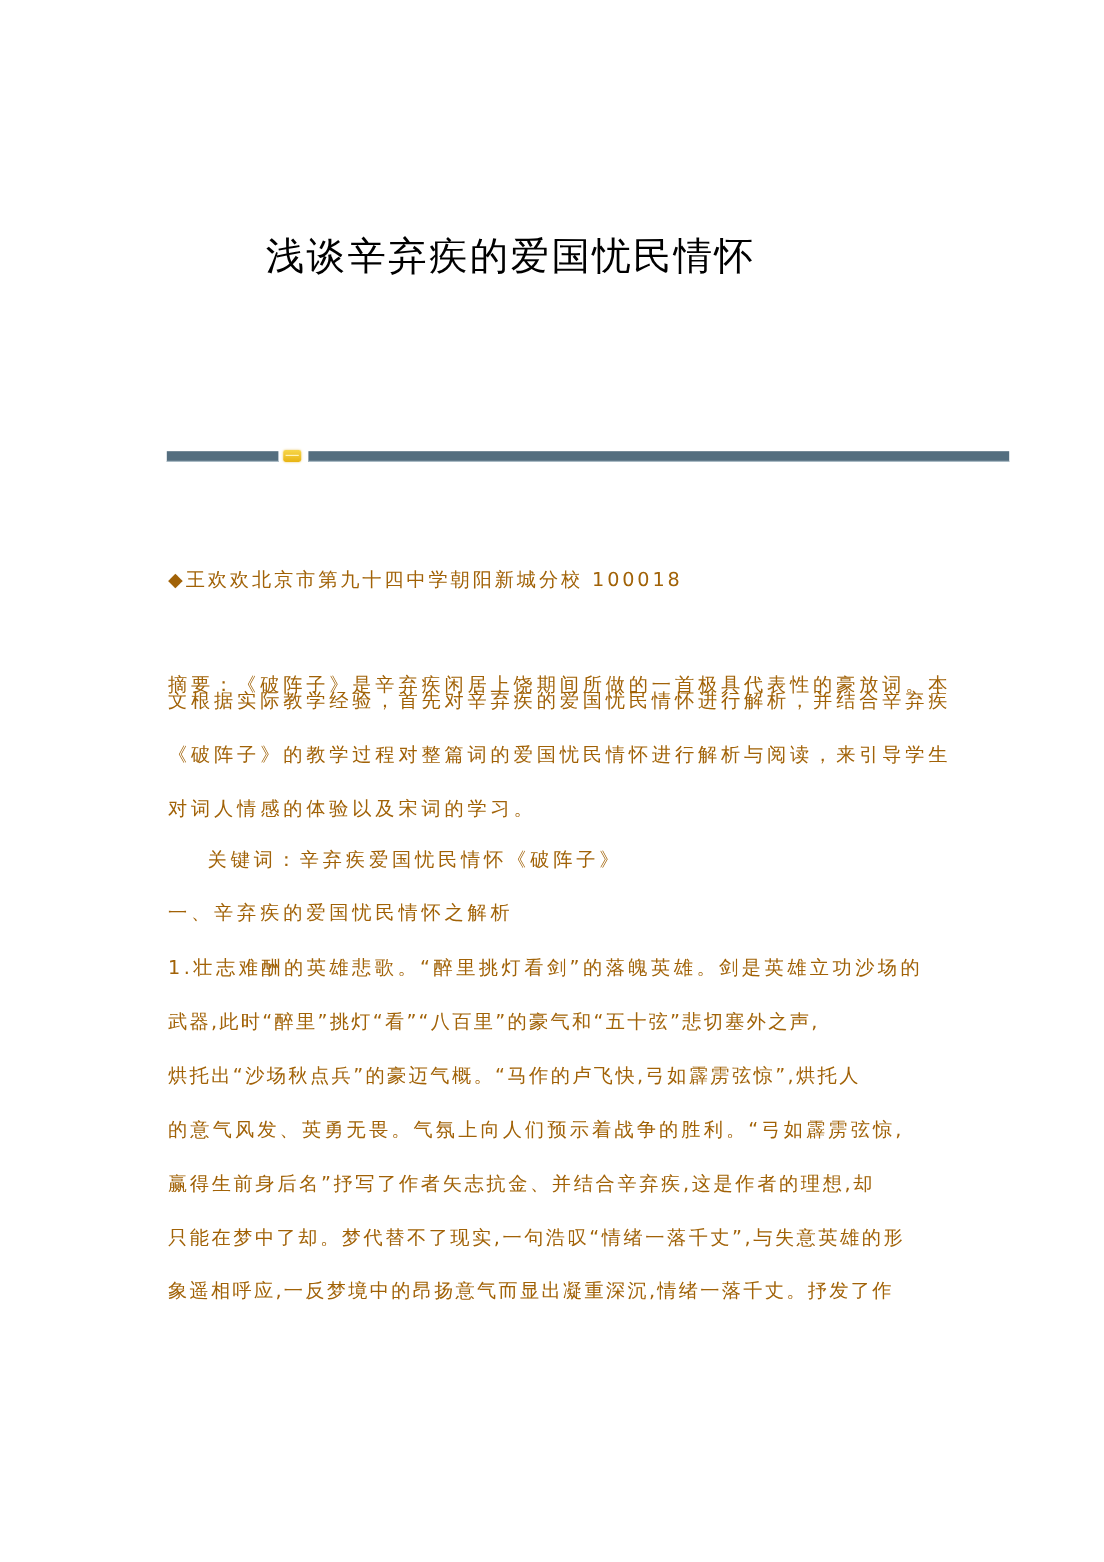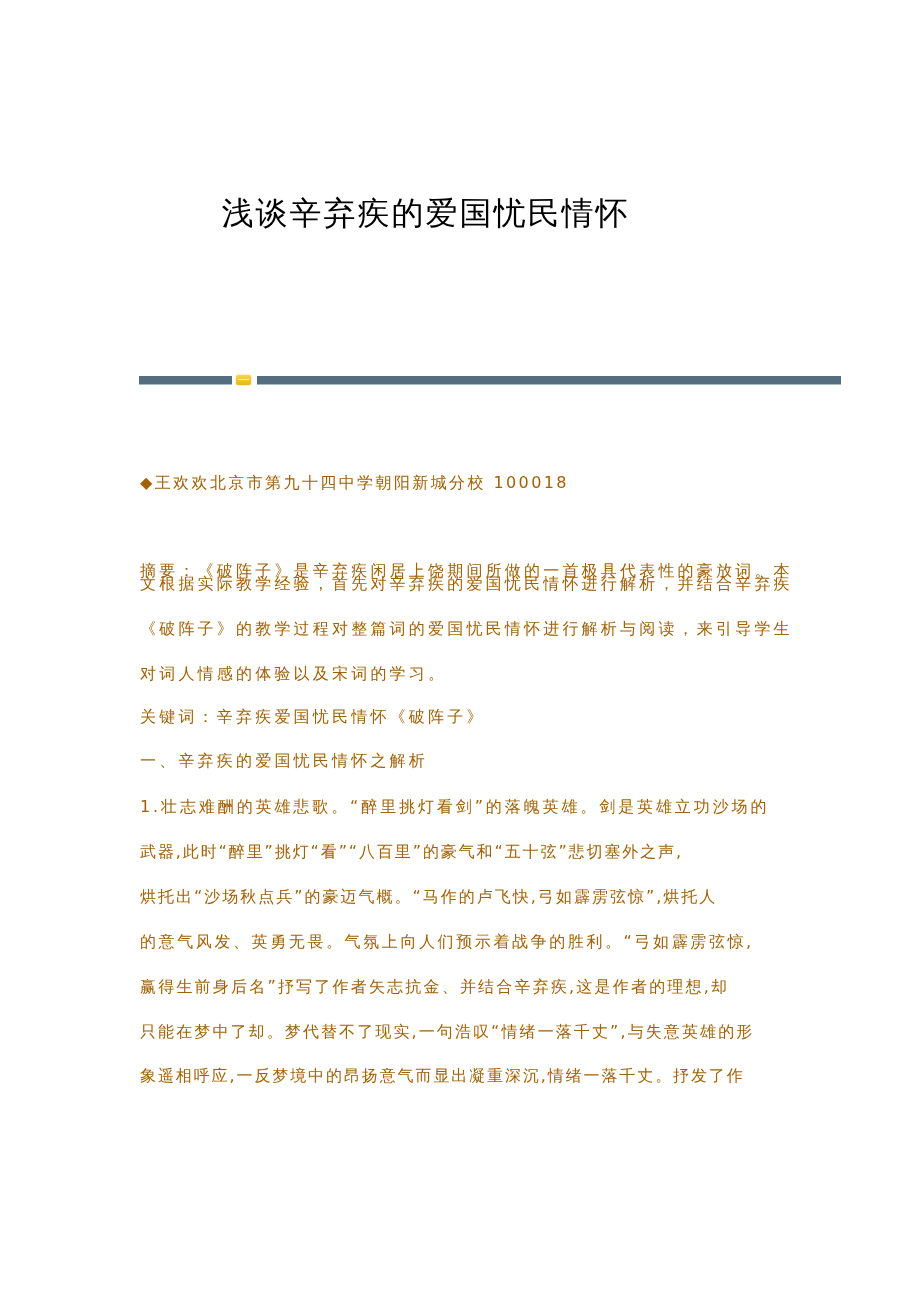--- a/index.html
+++ b/index.html
@@ -106,21 +106,21 @@
 
   <div class="body-text">
 
     <div class="line" style="top:472px;letter-spacing:2.4px;">◆王欢欢北京市第九十四中学朝阳新城分校 100018</div>
 
     <div class="line wide" style="top:528px;margin-top:32px;">摘要：《破阵子》是辛弃疾闲居上饶期间所做的一首极具代表性的豪放词。本</div>
     <div class="line wide" style="top:573px;">文根据实际教学经验，首先对辛弃疾的爱国忧民情怀进行解析，并结合辛弃疾</div>
     <div class="line wide" style="top:618px;">《破阵子》的教学过程对整篇词的爱国忧民情怀进行解析与阅读，来引导学生</div>
     <div class="line wide" style="top:663px;">对词人情感的体验以及宋词的学习。</div>
 
-    <div class="line wide" style="top:706px;">关键词：辛弃疾爱国忧民情怀《破阵子》</div>
+    <div class="line wide" style="top:706px;margin-left:33px;">关键词：辛弃疾爱国忧民情怀《破阵子》</div>
 
     <div class="line wide" style="top:750px;">一、辛弃疾的爱国忧民情怀之解析</div>
 
     <div class="line" style="top:796px;letter-spacing:2.9px;">1.壮志难酬的英雄悲歌。“醉里挑灯看剑”的落魄英雄。剑是英雄立功沙场的</div>
     <div class="line" style="top:841px;letter-spacing:1.9px;">武器,此时“醉里”挑灯“看”“八百里”的豪气和“五十弦”悲切塞外之声,</div>
     <div class="line" style="top:886px;letter-spacing:2.0px;">烘托出“沙场秋点兵”的豪迈气概。“马作的卢飞快,弓如霹雳弦惊”,烘托人</div>
     <div class="line" style="top:931px;letter-spacing:2.6px;">的意气风发、英勇无畏。气氛上向人们预示着战争的胜利。“弓如霹雳弦惊,</div>
     <div class="line" style="top:976px;letter-spacing:2.2px;">赢得生前身后名”抒写了作者矢志抗金、并结合辛弃疾,这是作者的理想,却</div>
     <div class="line" style="top:1021px;letter-spacing:2.1px;">只能在梦中了却。梦代替不了现实,一句浩叹“情绪一落千丈”,与失意英雄的形</div>
     <div class="line" style="top:1065px;letter-spacing:1.9px;">象遥相呼应,一反梦境中的昂扬意气而显出凝重深沉,情绪一落千丈。抒发了作</div>

